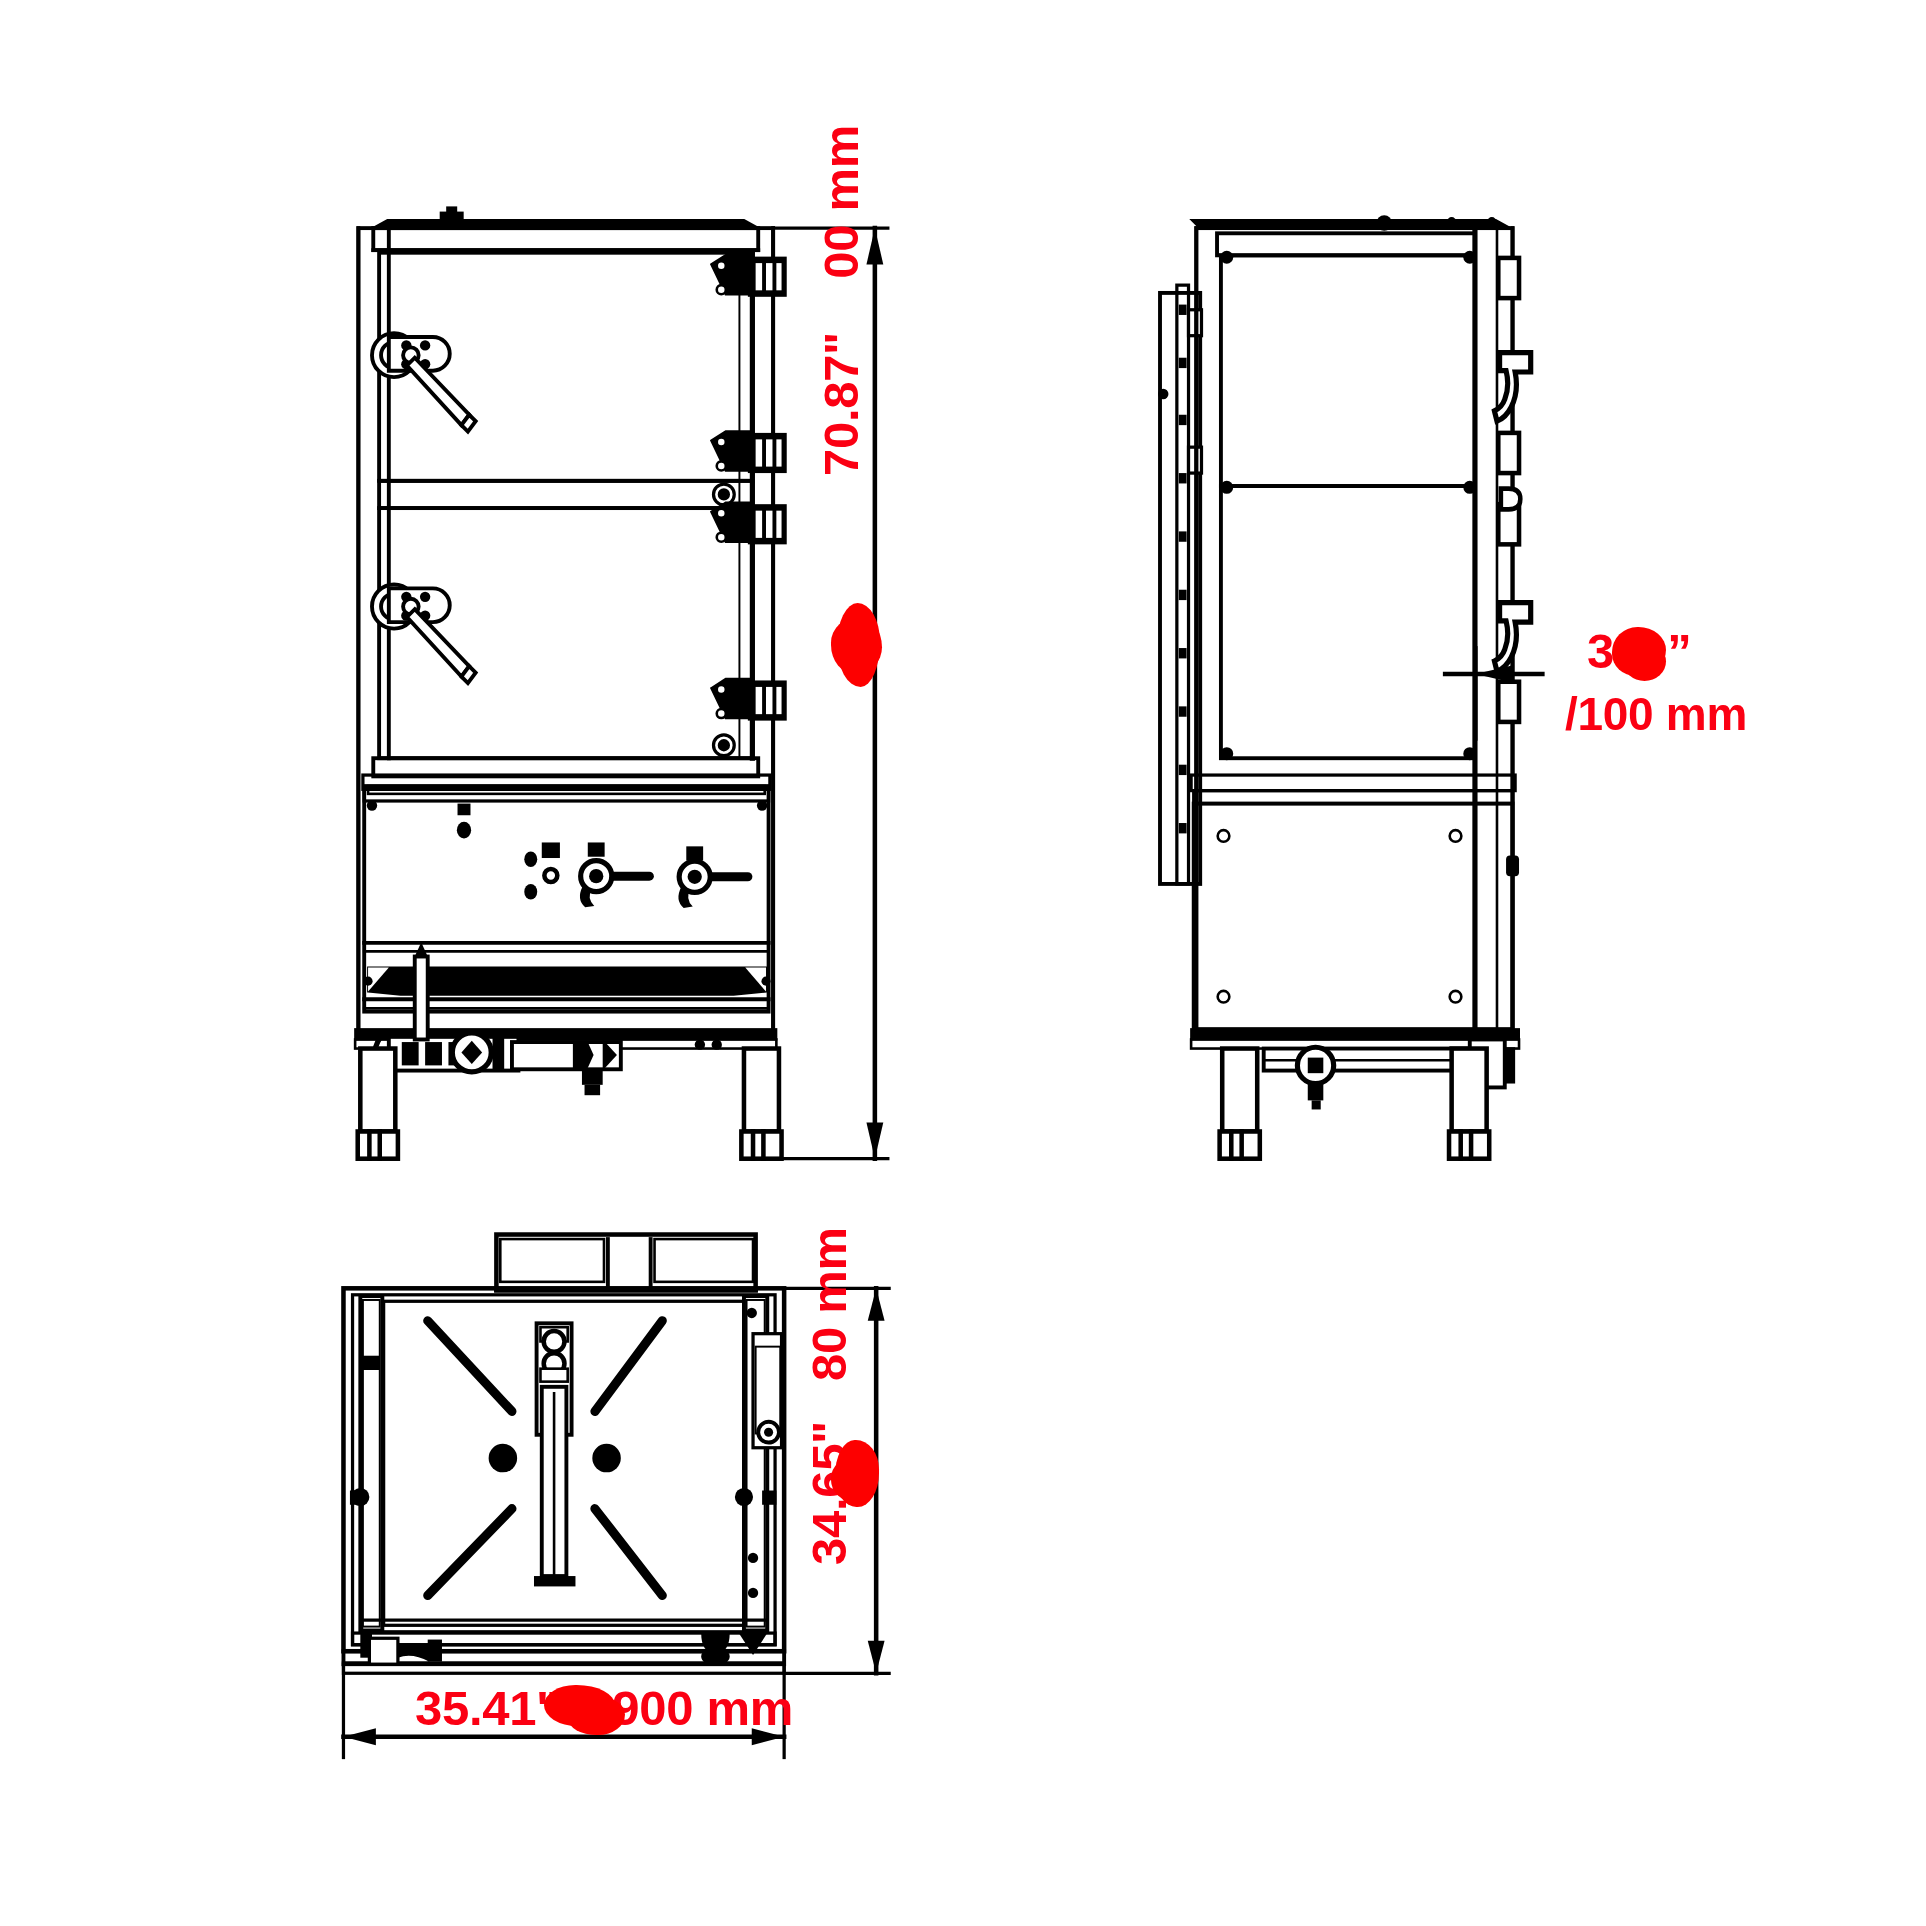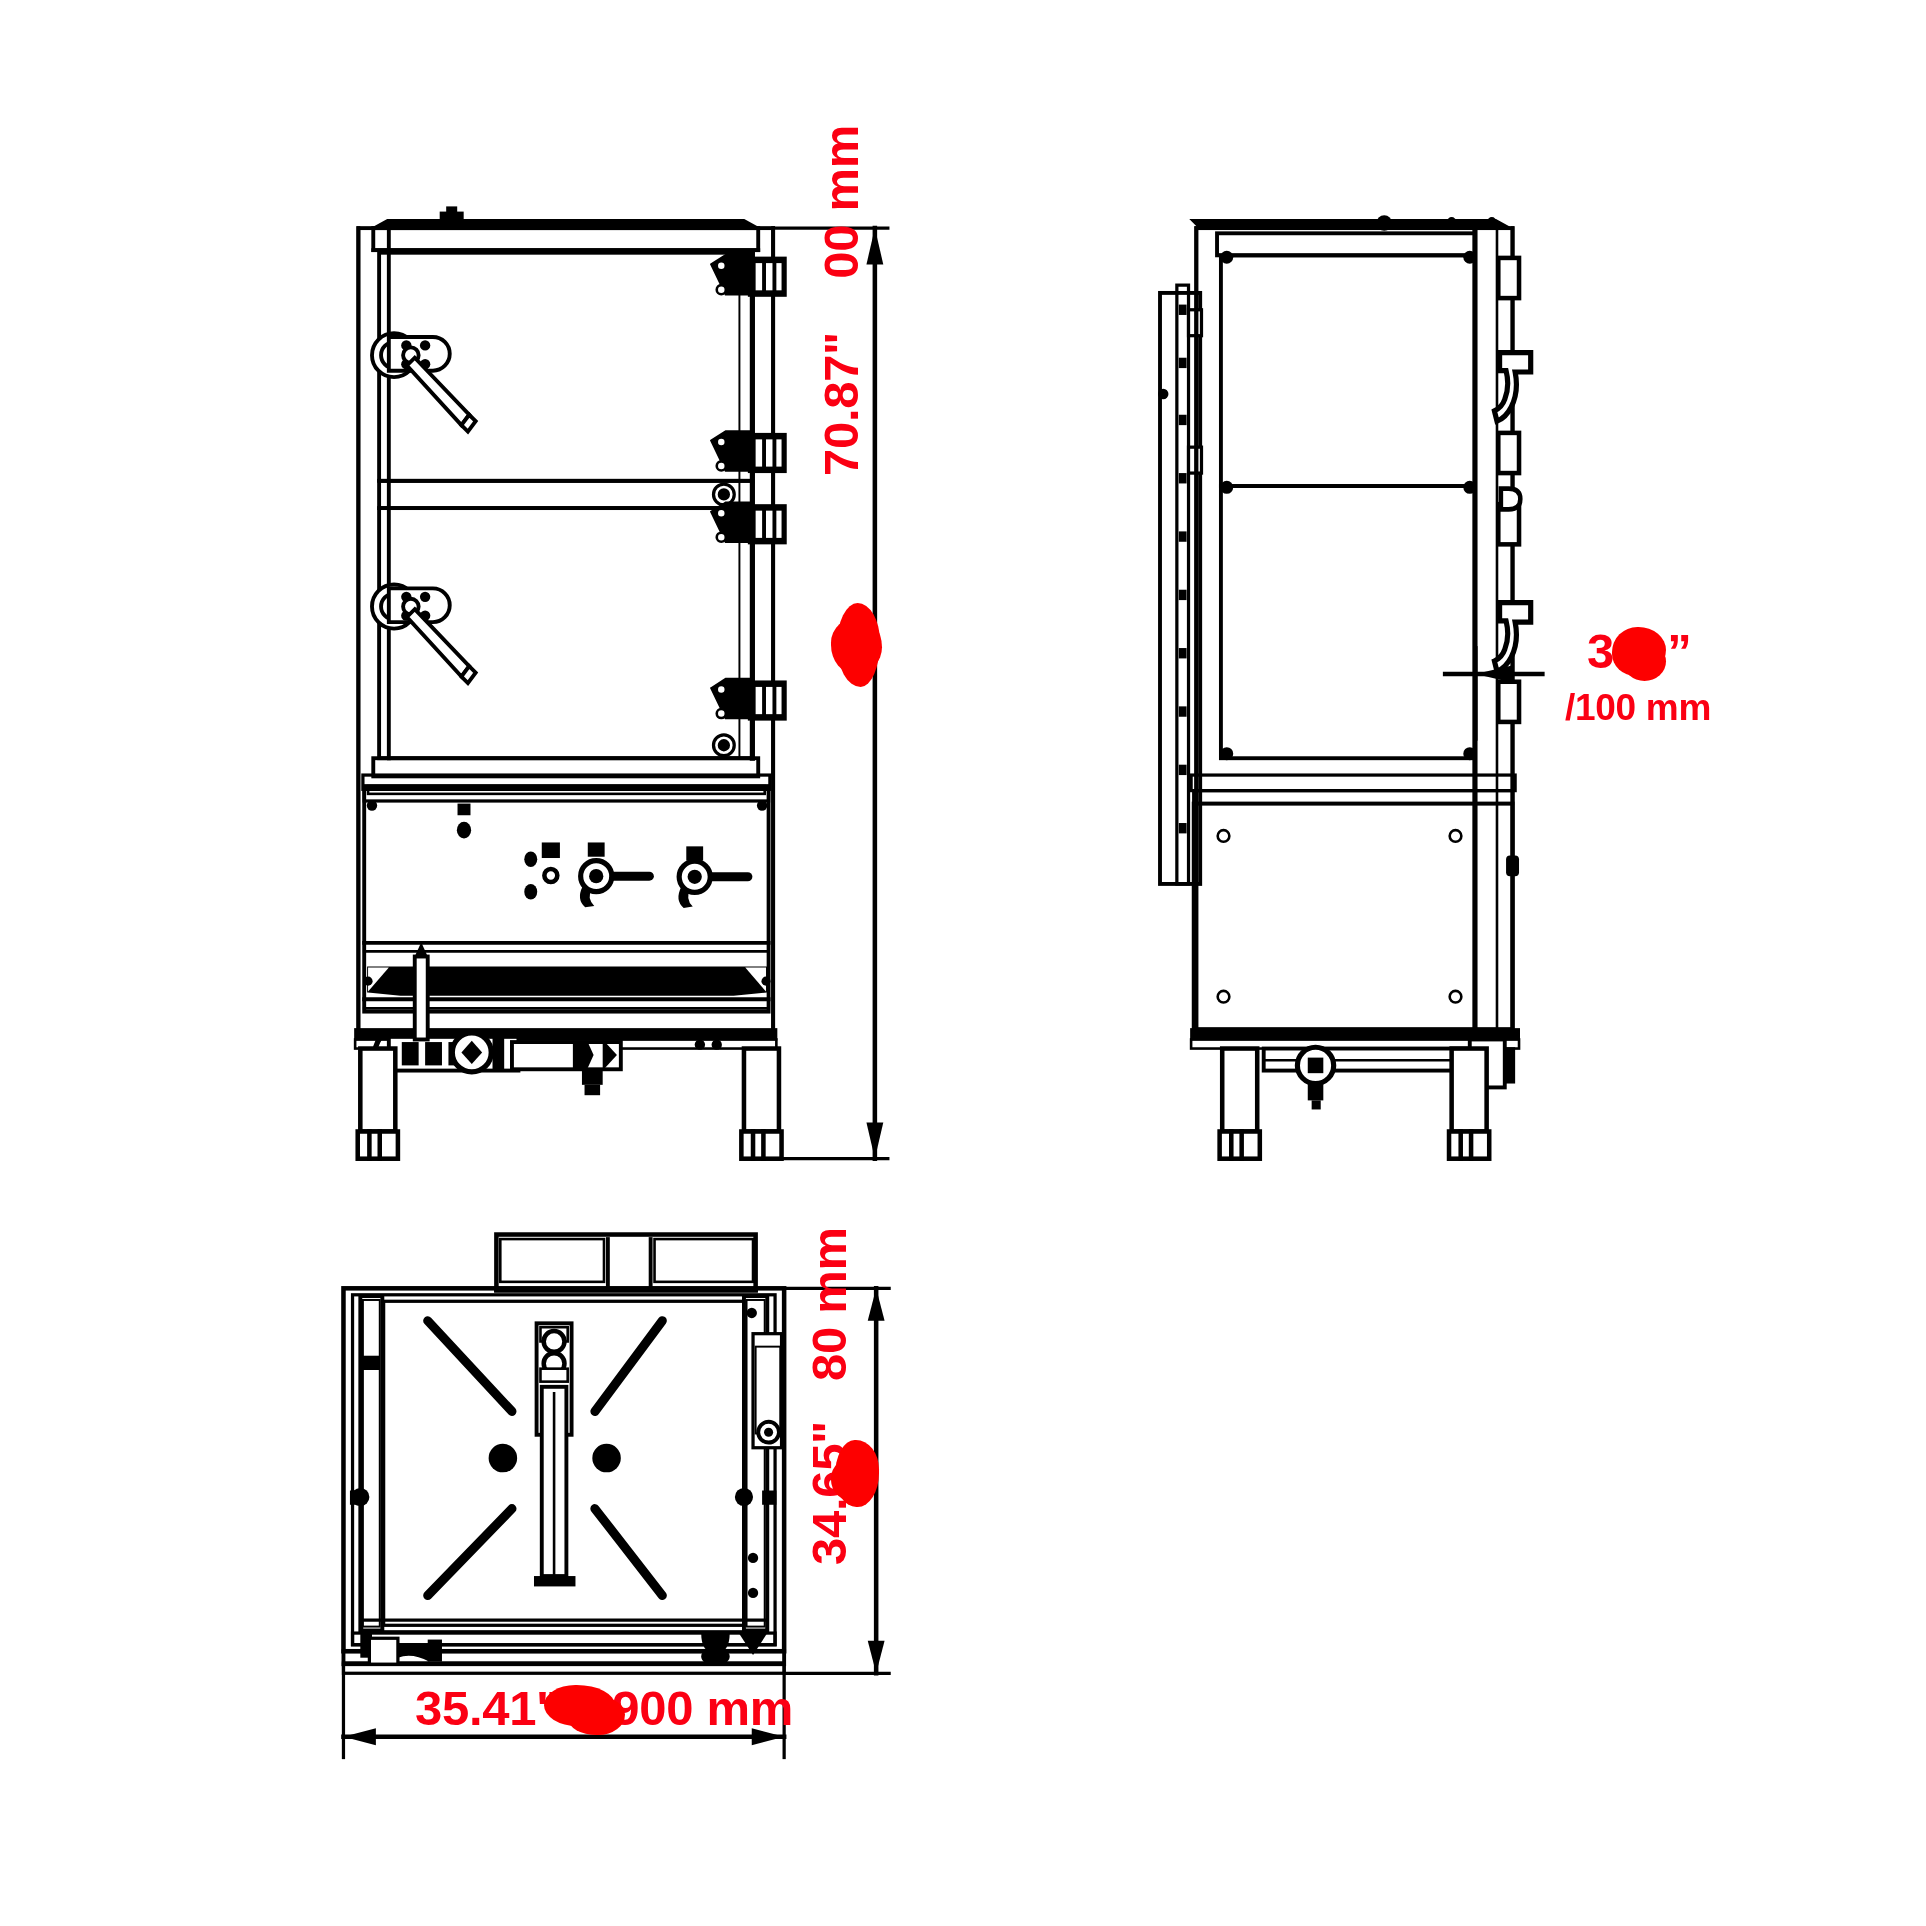--- a/index.html
+++ b/index.html
@@ -55,21 +55,21 @@
     font-size: 49px;
   }
   .dim-side-top {
     left: 1587px;
     top: 623px;
     font-size: 49px;
   }
   .dim-side-bottom {
     left: 1565px;
     top: 687px;
-    font-size: 37px;
+    font-size: 46px;
   }
   .redact {
     position: absolute;
     background: #fd0000;
     pointer-events: none;
   }
   .redact-a {
     left: 837px; top: 603px;
     width: 43px; height: 84px;
     border-radius: 48% 52% 45% 55% / 50% 46% 54% 50%;

